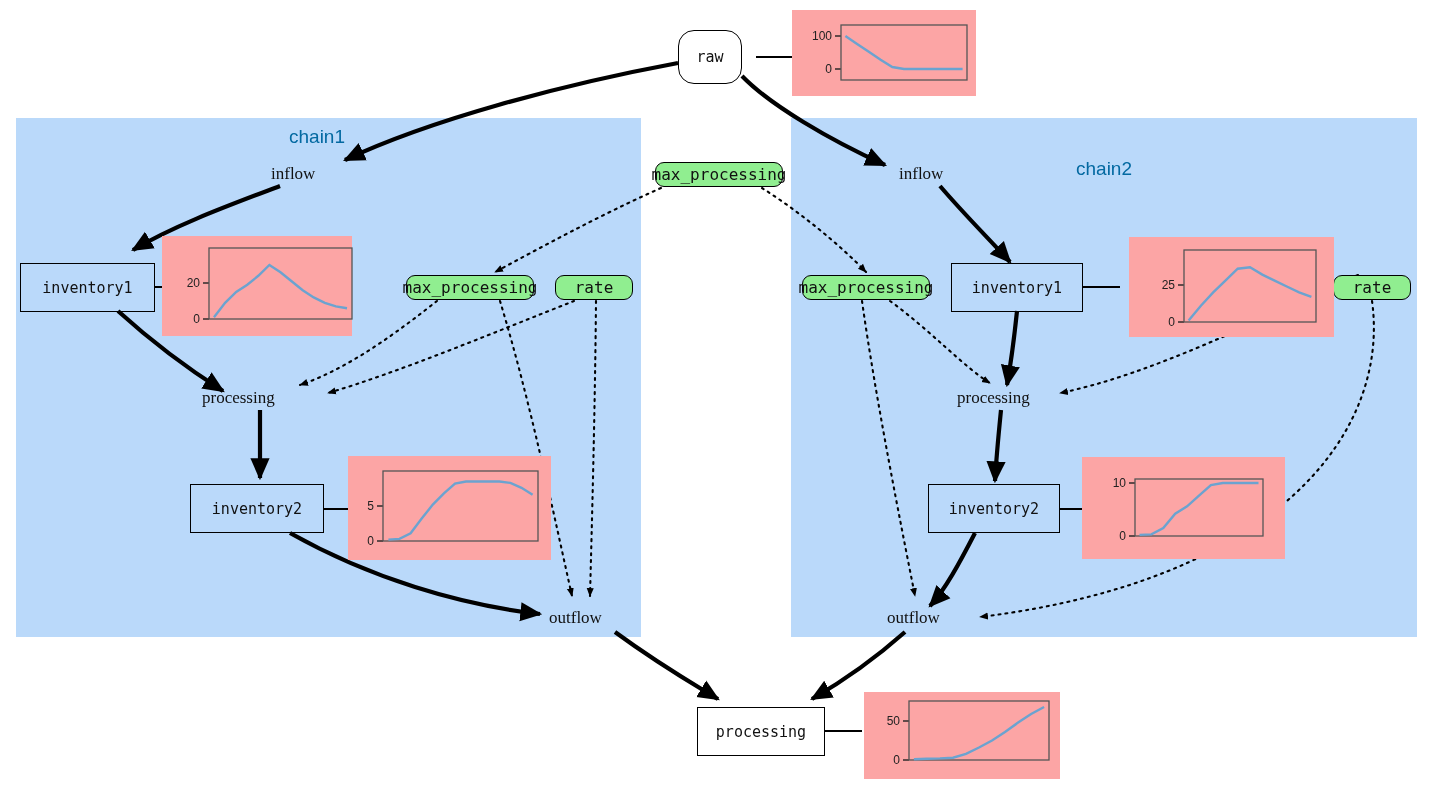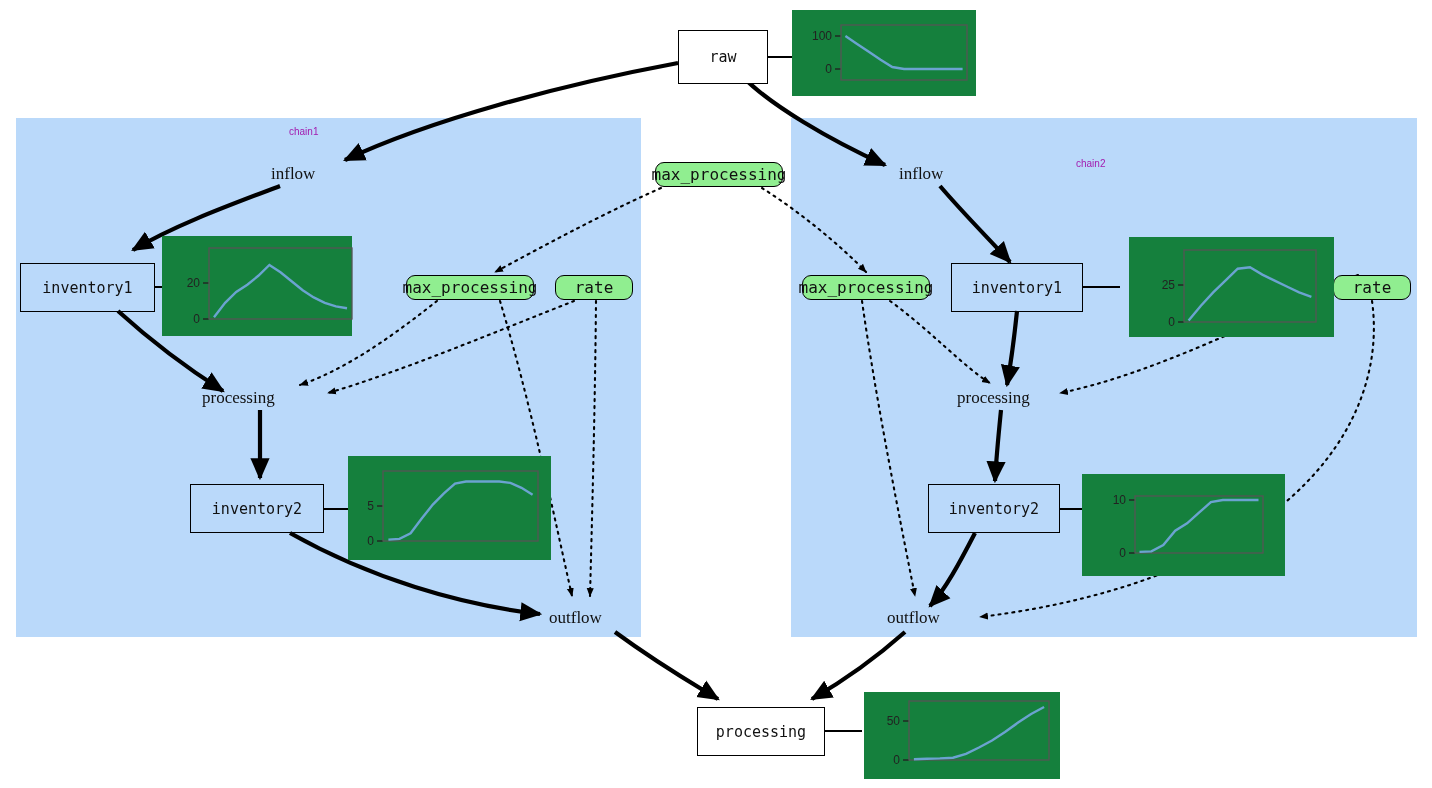--- a/index.html
+++ b/index.html
@@ -1,29 +1,29 @@
 <!DOCTYPE html>
 <html><head>
 <meta charset="utf-8">
 <style>
   html,body{margin:0;padding:0;background:#fff;}
   body{width:1432px;height:788px;font-family:"Liberation Serif",serif;}
   #stage{position:relative;width:1432px;height:788px;overflow:hidden;background:#ffffff;}
   svg.layer{position:absolute;left:0;top:0;width:1432px;height:788px;}
-  .cluster-label{position:absolute;font-family:"Liberation Sans",sans-serif;font-size:10px;color:#a21caf;}
+  .cluster-label{position:absolute;font-family:"Liberation Sans",sans-serif;font-size:19px;color:#0369a1;}
   .node-box{position:absolute;border:1.6px solid #000;box-sizing:border-box;
             font-family:"DejaVu Sans Mono",monospace;font-size:15px;color:#111;
             display:flex;align-items:center;justify-content:center;background:transparent;}
   .node-box.onwhite{background:#ffffff;}
   .param{position:absolute;background:#90ee90;border:1.4px solid #000;border-radius:9px;
          font-family:"DejaVu Sans Mono",monospace;font-size:16px;color:#111;
          display:flex;align-items:center;justify-content:center;box-sizing:border-box;}
   .flowlabel{position:absolute;font-family:"Liberation Serif",serif;font-size:17px;color:#111;
              white-space:nowrap;}
-  .spark{position:absolute;background:#15803d;box-sizing:border-box;}
+  .spark{position:absolute;background:#fca5a5;box-sizing:border-box;}
   .spark svg{display:block;}
   .tickmark{font-family:"Liberation Sans",sans-serif;font-size:12px;fill:#222;}
 </style>
 </head>
 <body>
 
 <div id="stage">
 
   <svg class="layer">
     <rect x="16" y="118" width="625" height="519" fill="#bad9fa"></rect>
@@ -71,21 +71,21 @@
     <line x1="155" y1="287" x2="193" y2="287" stroke="#000" stroke-width="1.8"></line>
     <line x1="323" y1="509" x2="361" y2="509" stroke="#000" stroke-width="1.8"></line>
     <line x1="1082" y1="287" x2="1120" y2="287" stroke="#000" stroke-width="1.8"></line>
     <line x1="1059" y1="509" x2="1096" y2="509" stroke="#000" stroke-width="1.8"></line>
     <line x1="824" y1="731" x2="862" y2="731" stroke="#000" stroke-width="1.8"></line>
   </svg>
 
   <div class="cluster-label" style="left:289px;top:126px;">chain1</div>
   <div class="cluster-label" style="left:1076px;top:126px;margin-top:32px;">chain2</div>
 
-  <div class="node-box onwhite" style="left:678px;top:30px;width:90px;height:54px;">raw</div>
+  <div class="node-box onwhite" style="left:678px;top:30px;width:64px;height:54px;border-radius:16px;">raw</div>
 
   <div class="node-box" style="left:20px;top:263px;width:135px;height:49px;">inventory1</div>
 
   <div class="node-box" style="left:190px;top:484px;width:134px;height:49px;">inventory2</div>
 
   <div class="node-box" style="left:951px;top:263px;width:132px;height:49px;">inventory1</div>
 
   <div class="node-box" style="left:928px;top:484px;width:132px;height:49px;">inventory2</div>
 
   <div class="node-box onwhite" style="left:697px;top:707px;width:128px;height:49px;">processing</div>
@@ -141,21 +141,21 @@
     <svg width="205" height="100" viewBox="0 0 205 100">
       <text class="tickmark" x="46" y="52" text-anchor="end">25</text>
       <text class="tickmark" x="46" y="89" text-anchor="end">0</text>
       <line x1="49" y1="48" x2="55" y2="48" stroke="#222" stroke-width="1.4"></line>
       <line x1="49" y1="85" x2="55" y2="85" stroke="#222" stroke-width="1.4"></line>
       <rect x="55" y="13" width="132" height="72" fill="none" stroke="#555" stroke-width="1.3"></rect>
       <polyline fill="none" stroke="#6ba3d0" stroke-width="2.4" points="59.6,83.5 71.9,68.7 84.2,55.4 96.4,43.6 108.7,31.7 121.0,30.2 133.3,37.6 145.6,43.6 157.8,49.5 170.1,55.4 182.4,59.8"></polyline>
     </svg>
   </div>
 
-  <div class="spark" style="left:1082px;top:457px;width:203px;height:102px;margin-top:17px;">
+  <div class="spark" style="left:1082px;top:457px;width:203px;height:102px;">
     <svg width="203" height="102" viewBox="0 0 203 102">
       <text class="tickmark" x="44" y="30" text-anchor="end">10</text>
       <text class="tickmark" x="44" y="83" text-anchor="end">0</text>
       <line x1="47" y1="26" x2="53" y2="26" stroke="#222" stroke-width="1.4"></line>
       <line x1="47" y1="79" x2="53" y2="79" stroke="#222" stroke-width="1.4"></line>
       <rect x="53" y="22" width="128" height="57" fill="none" stroke="#555" stroke-width="1.3"></rect>
       <polyline fill="none" stroke="#6ba3d0" stroke-width="2.4" points="57.5,77.9 69.4,77.4 81.3,71.0 93.2,56.7 105.1,49.3 117.0,38.7 128.9,28.1 140.8,26.0 152.7,26.0 164.6,26.0 176.5,26.0"></polyline>
     </svg>
   </div>
 

